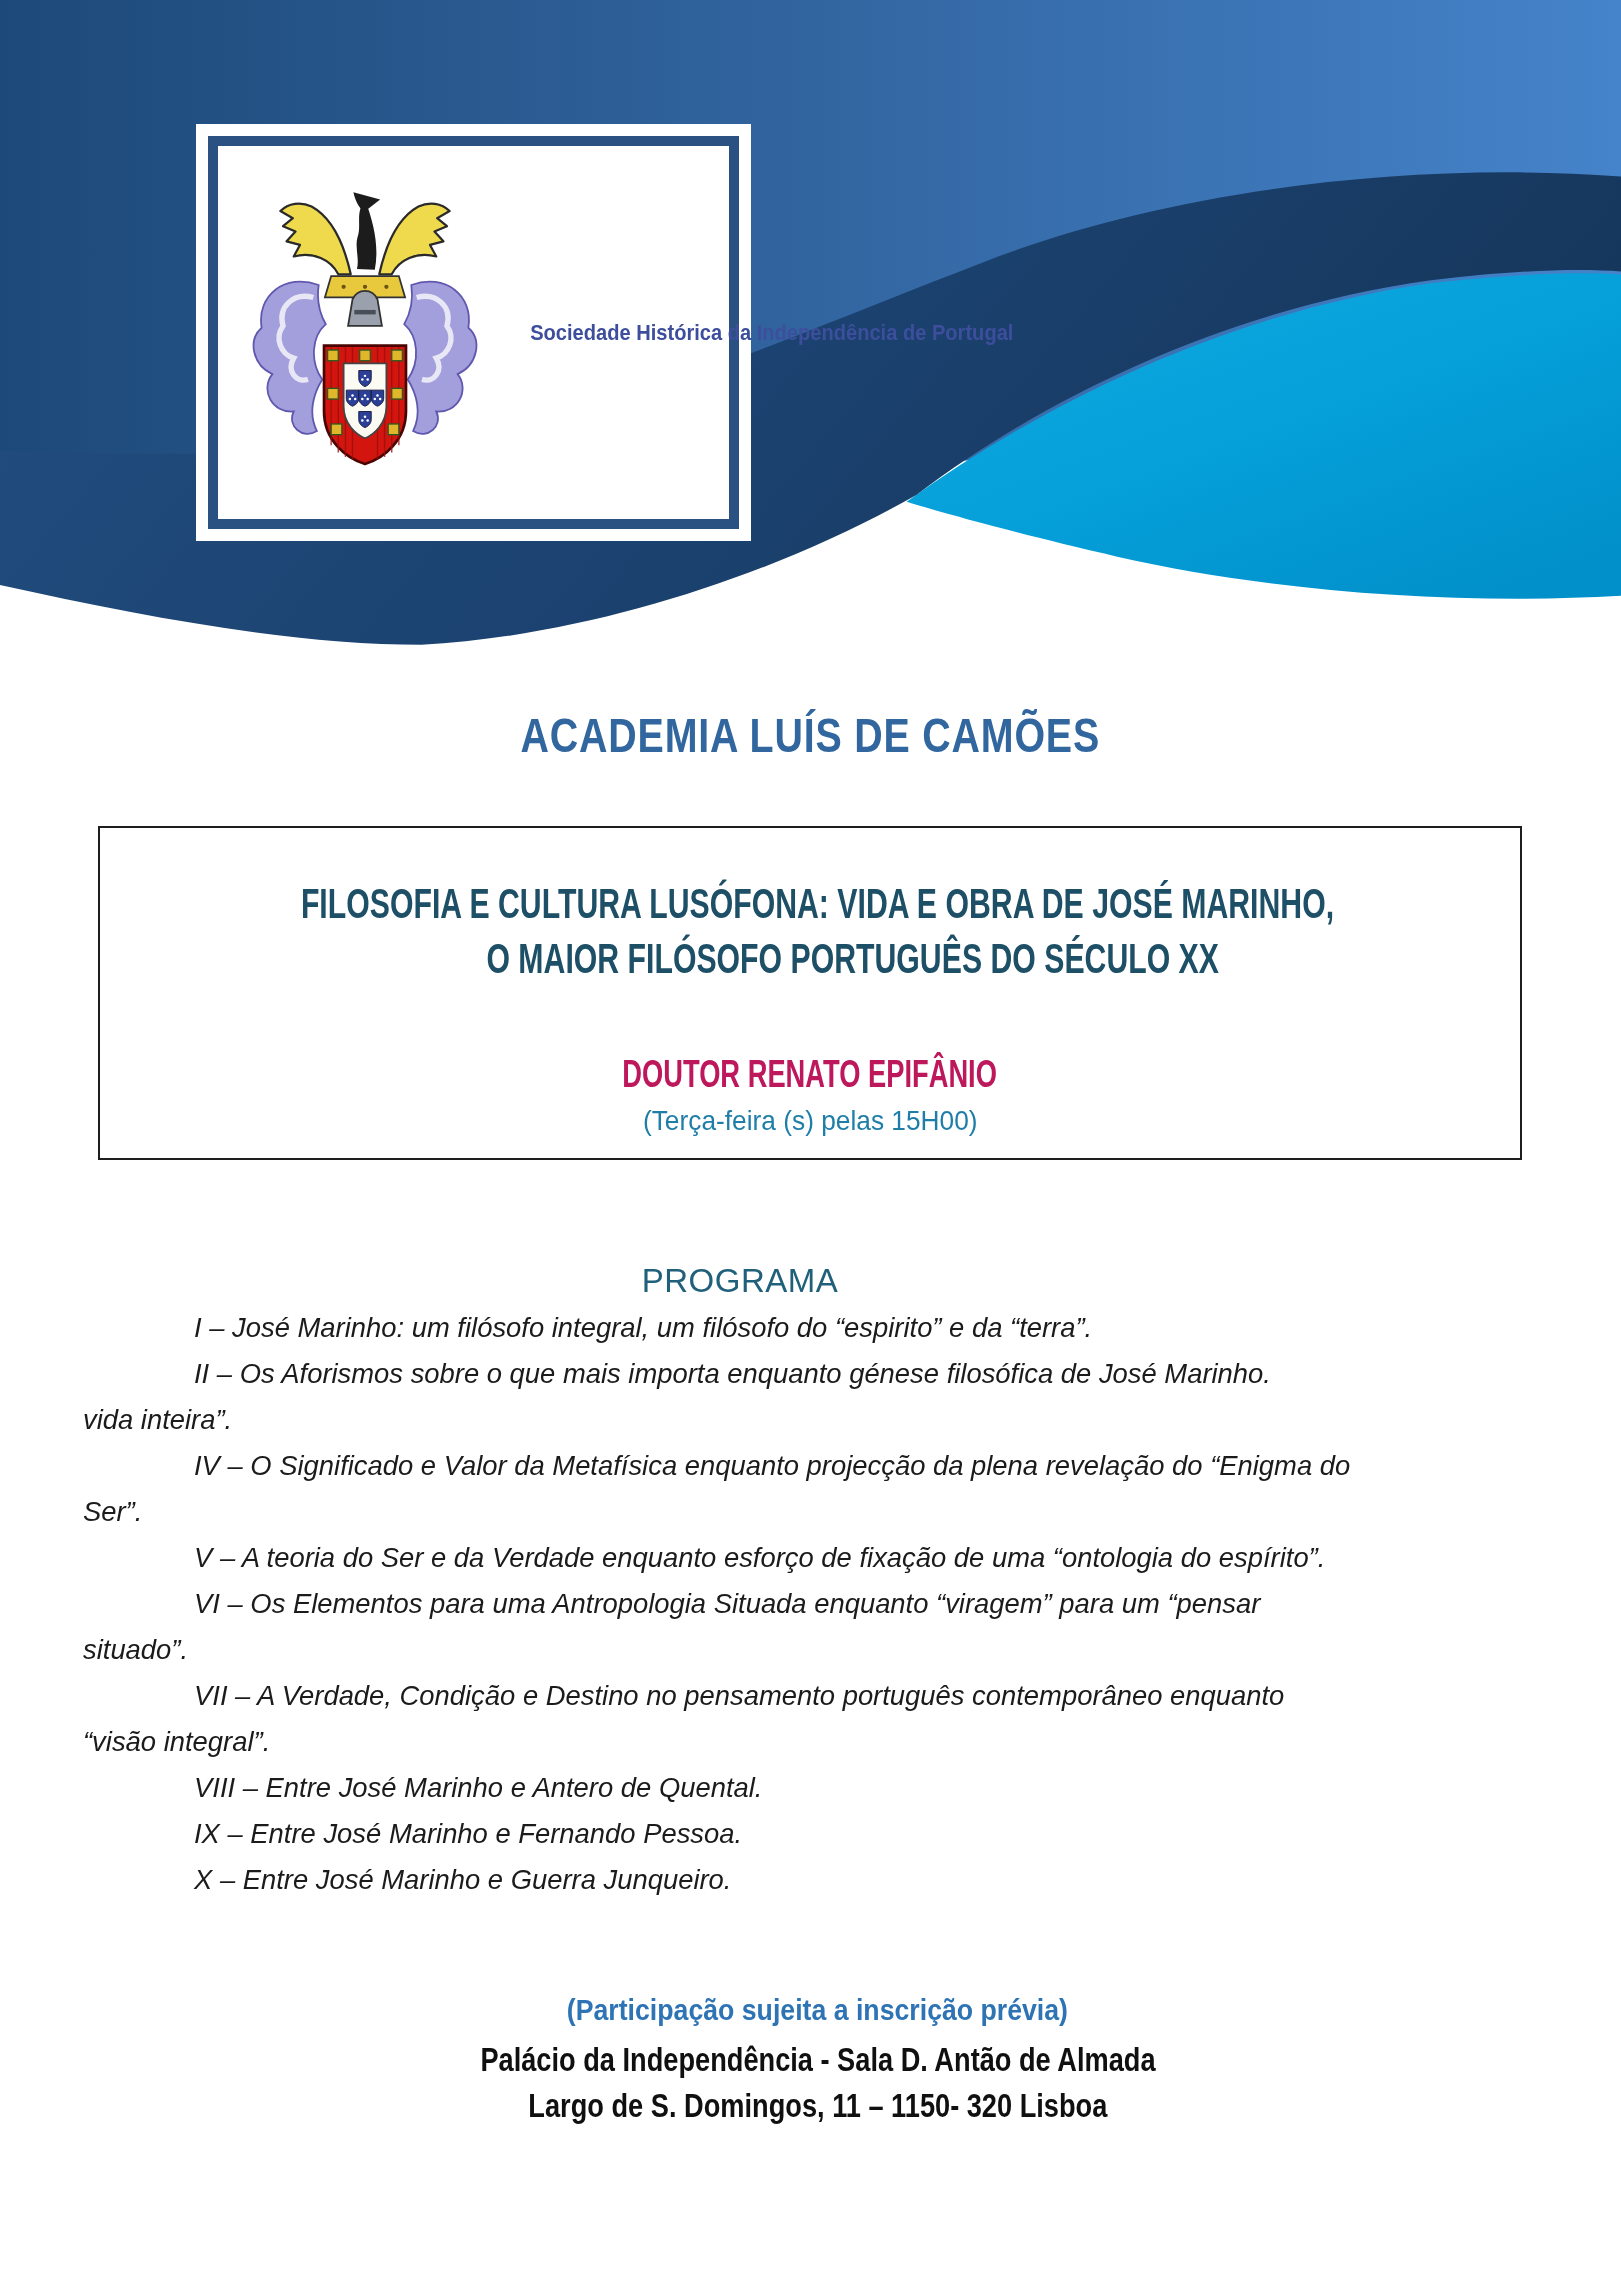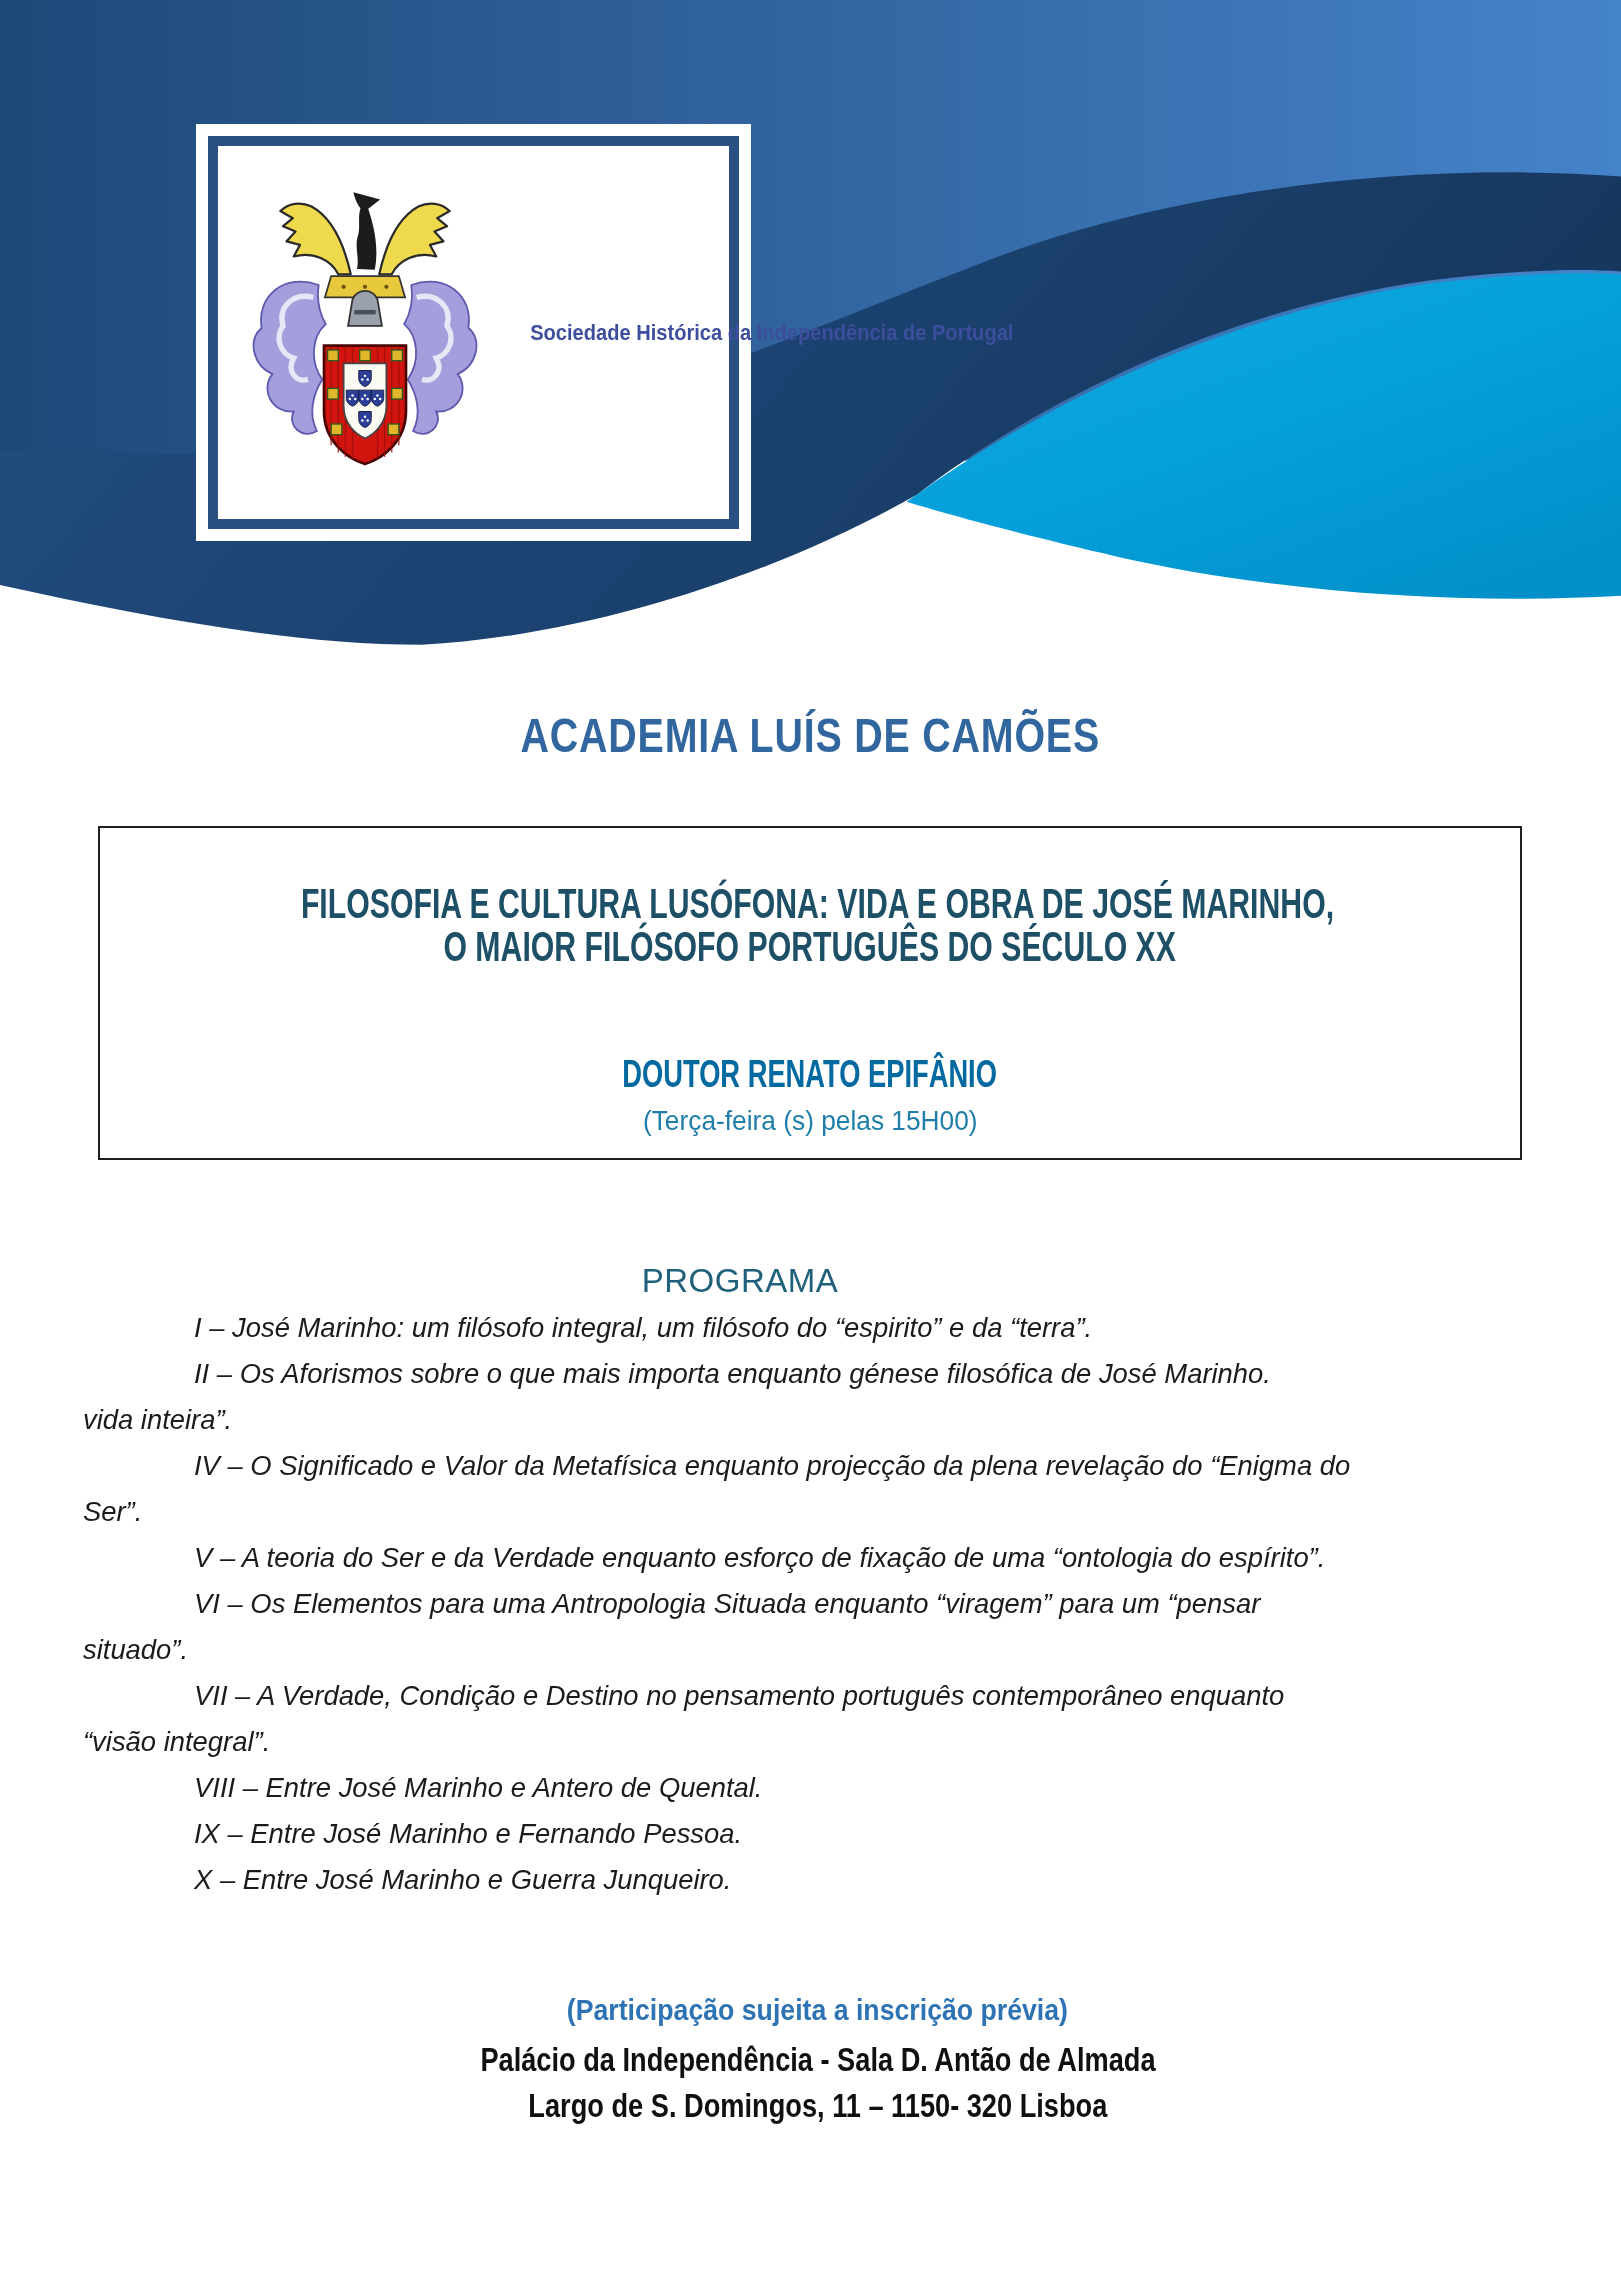--- a/index.html
+++ b/index.html
@@ -33,22 +33,22 @@
   }
   
   .event-box{
     position:absolute;left:98px;top:826px;width:1424px;height:334px;
     border:2.9px solid #1E1E1E;box-sizing:border-box;background:#ffffff;
   }
   .event-box .line{position:absolute;left:0;width:100%;text-align:center;white-space:nowrap;}
   .event-title{font-size:42px;font-weight:bold;color:#1D4F66;}
   .event-title span{display:inline-block;transform:scaleX(0.72);white-space:nowrap;}
   .ev-t1{top:52px;}
-  .ev-t2{top:95px;}
-  .event-speaker{top:224px;font-size:39px;font-weight:bold;color:#0369a1;}
+  .ev-t2{top:107px;margin-left:43px;}
+  .event-speaker{top:224px;font-size:39px;font-weight:bold;color:#be185d;}
   .event-speaker span{display:inline-block;transform:scaleX(0.70);white-space:nowrap;}
   .event-schedule{top:277px;font-size:27.4px;color:#1F7EA8;}
   .event-schedule span{display:inline-block;transform:scaleX(0.96);white-space:nowrap;}
   
   .program-heading{
     position:absolute;left:66px;top:1262px;width:1348px;text-align:center;
     font-size:33px;color:#20607B;letter-spacing:0.5px;
   }
   .program-lines{position:absolute;left:83px;top:1305px;width:1470px;}
   .program-line{

